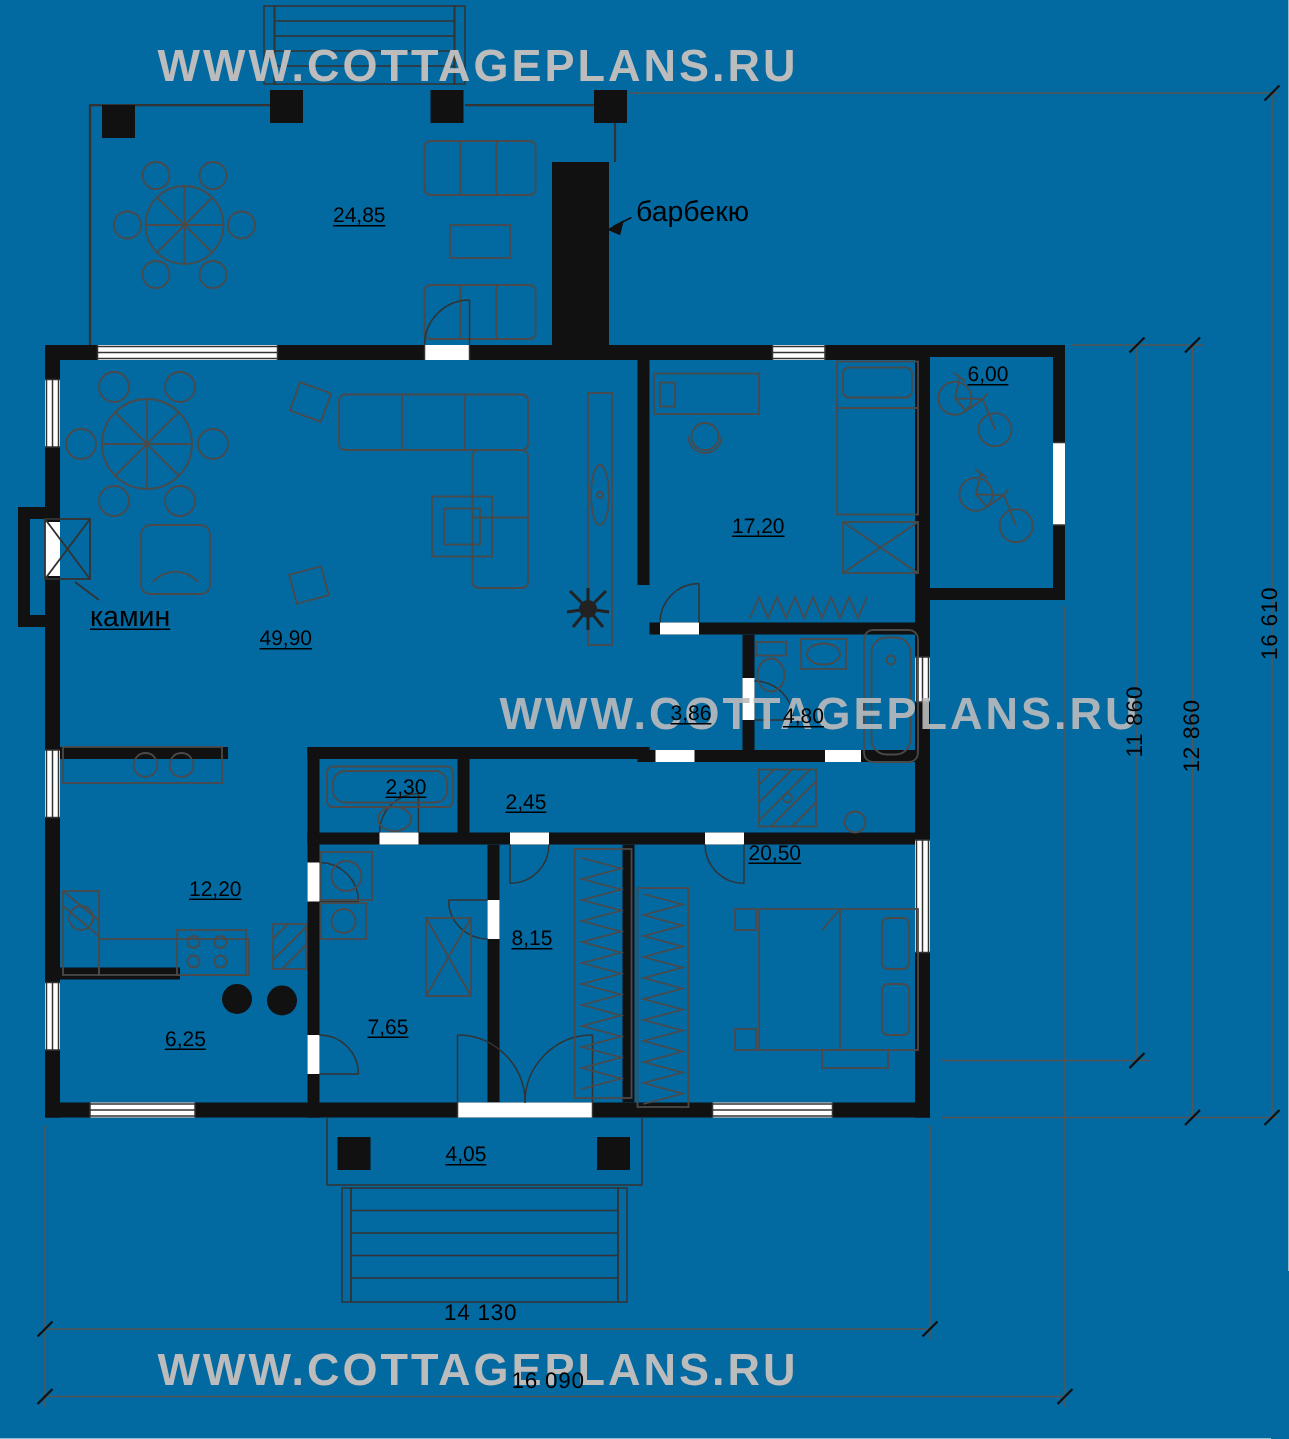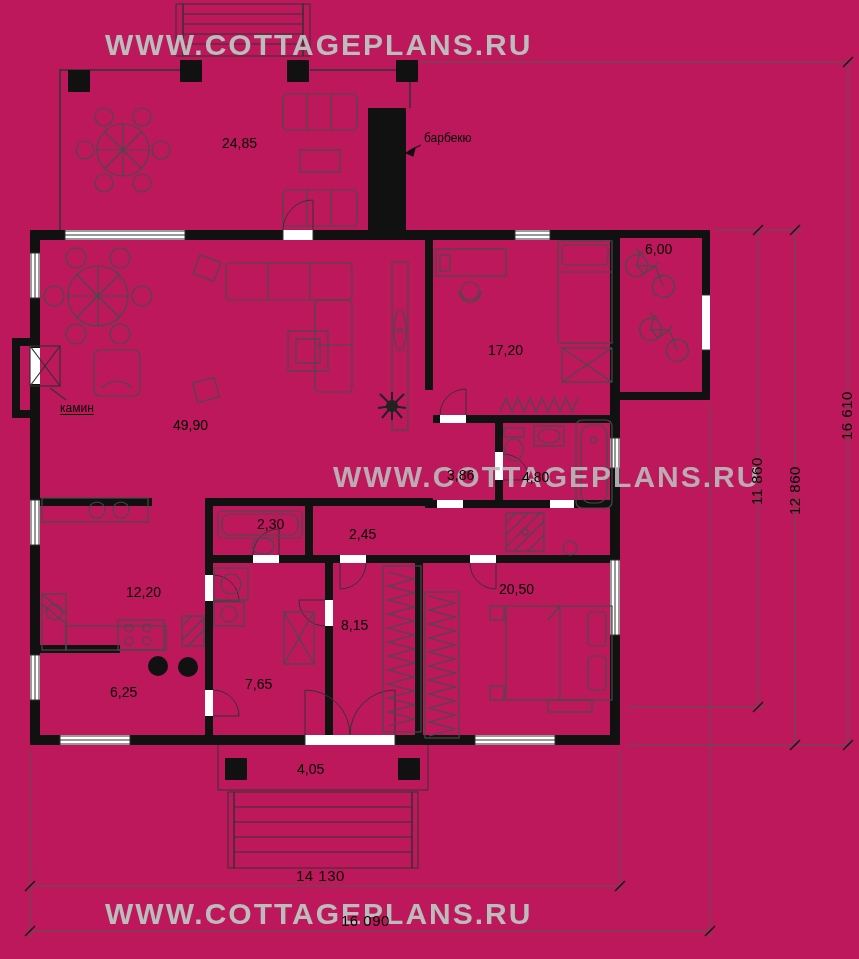--- a/index.html
+++ b/index.html
@@ -1,24 +1,24 @@
 <!DOCTYPE html>
 <html><head>
 <meta charset="utf-8">
 <style>
   html,body{margin:0;padding:0;background:#fff;}
-  .canvas{position:relative;width:859px;height:959px;background:#be185d;overflow:hidden;
+  .canvas{position:relative;width:859px;height:959px;background:#0369a1;overflow:hidden;
           font-family:"Liberation Sans",sans-serif;color:#000;}
   .canvas svg{position:absolute;left:0;top:0;}
   .lbl{position:absolute;white-space:nowrap;}
   .wm{position:absolute;font-size:30px;font-weight:bold;letter-spacing:2px;
       color:#bcbcbc;white-space:nowrap;}
   .wm.mid{opacity:.9;}
-  .area{font-size:14px;text-underline-offset:2px;}
-  .note{font-size:12px;}
+  .area{font-size:14px;text-decoration:underline;text-underline-offset:2px;}
+  .note{font-size:19px;}
   .note.u{text-decoration:underline;text-underline-offset:2px;text-align:right;}
   .dim{font-size:15px;letter-spacing:.5px;}
   .dim.v{transform:rotate(-90deg);transform-origin:0 0;}
 </style>
 </head>
 <body>
 
 <div class="canvas">
 
 <svg width="859" height="959" viewBox="0 0 859 959">
@@ -442,26 +442,26 @@
   <div class="lbl note" style="left:424px;top:131px;">барбекю</div>
   <div class="lbl note u" style="left:60px;top:401px;">камин</div>
 
   <div class="lbl area" style="left:222px;top:135px;">24,85</div>
   <div class="lbl area" style="left:173px;top:417px;">49,90</div>
   <div class="lbl area" style="left:488px;top:342px;">17,20</div>
   <div class="lbl area" style="left:645px;top:241px;">6,00</div>
   <div class="lbl area" style="left:447px;top:467px;">3,86</div>
   <div class="lbl area" style="left:522px;top:469px;">4,80</div>
   <div class="lbl area" style="left:257px;top:516px;">2,30</div>
-  <div class="lbl area" style="left:337px;top:526px;margin-left:12px;">2,45</div>
+  <div class="lbl area" style="left:337px;top:526px;">2,45</div>
   <div class="lbl area" style="left:126px;top:584px;">12,20</div>
   <div class="lbl area" style="left:341px;top:617px;">8,15</div>
   <div class="lbl area" style="left:245px;top:648px;margin-top:28px;">7,65</div>
   <div class="lbl area" style="left:110px;top:684px;">6,25</div>
-  <div class="lbl area" style="left:499px;top:581px;">20,50</div>
+  <div class="lbl area" style="left:499px;top:560px;">20,50</div>
   <div class="lbl area" style="left:297px;top:761px;">4,05</div>
 
   <div class="lbl dim" style="left:296px;top:867px;">14 130</div>
   <div class="lbl dim" style="left:341px;top:912px;">16 090</div>
   <div class="lbl dim v" style="left:838px;top:440px;">16 610</div>
   <div class="lbl dim v" style="left:786px;top:515px;">12 860</div>
   <div class="lbl dim v" style="left:748px;top:505px;">11 860</div>
 
 </div>
 

